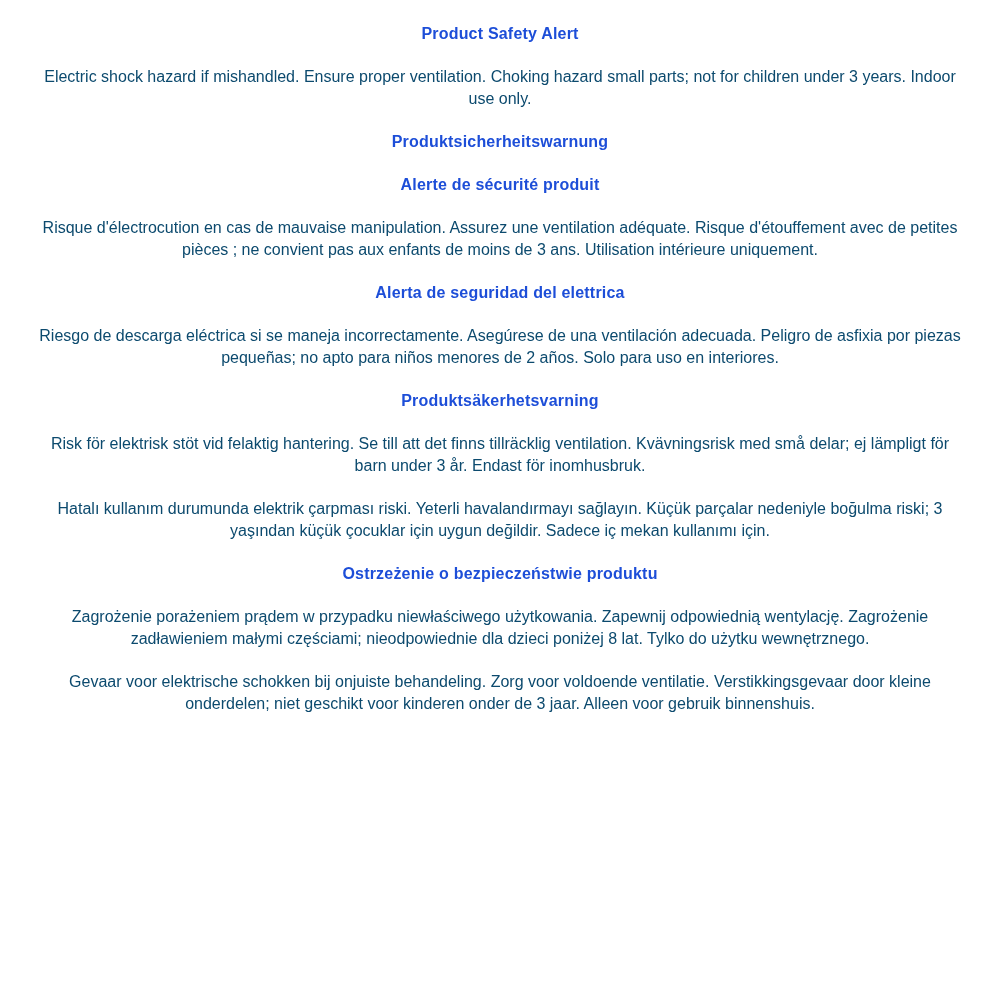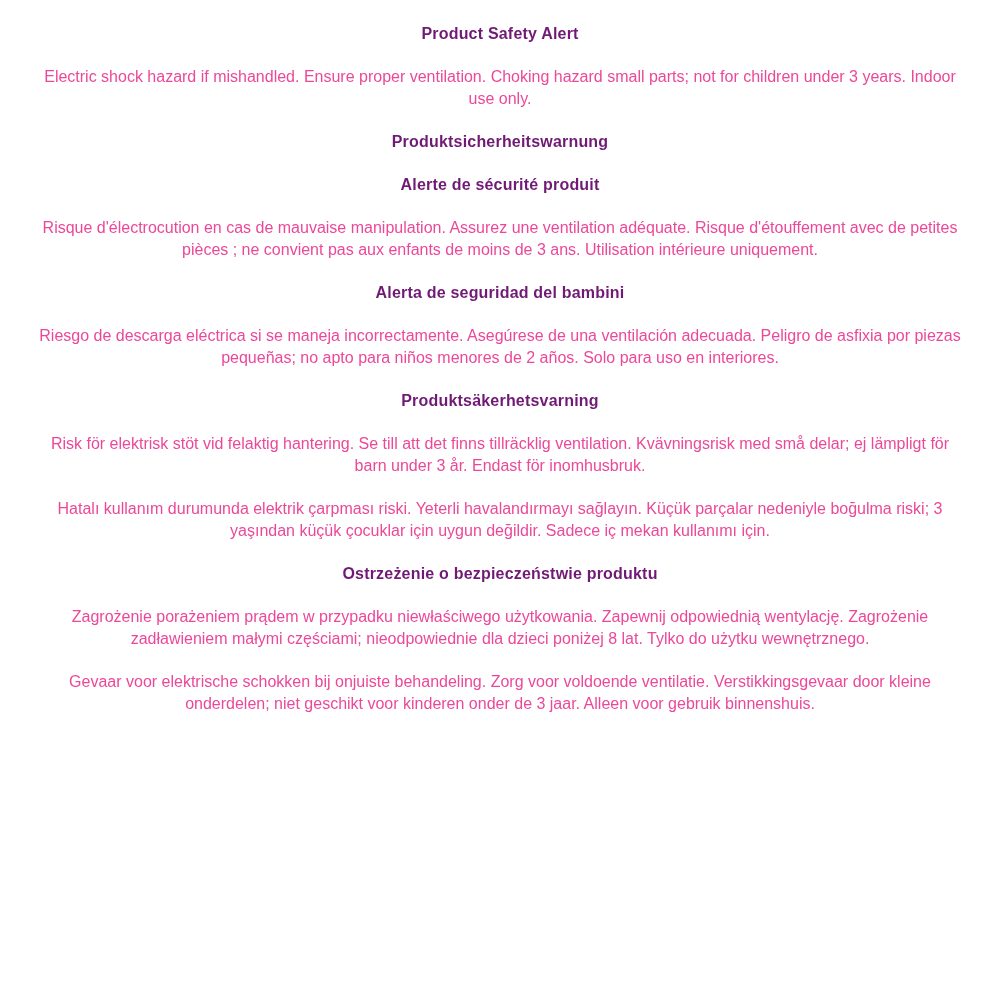--- a/index.html
+++ b/index.html
@@ -14,29 +14,29 @@
     box-sizing: border-box;
     padding: 23px 33px 10px;
     background: #ffffff;
     font-family: "Liberation Sans", sans-serif;
     text-align: center;
   }
   .section h2 {
     font-size: 16px;
     line-height: 22px;
     font-weight: 700;
-    color: #701a75;
+    color: #1d4ed8;
     margin: 0 0 21px;
     letter-spacing: 0.2px;
   }
   .section p {
     font-size: 16px;
     line-height: 22px;
     font-weight: 400;
-    color: #ec4899;
+    color: #0c4a6e;
     margin: 0 0 21px;
   }
 </style>
 </head>
 <body>
 
 <div class="page">
 
   <div class="section">
     <h2>Product Safety Alert</h2>
@@ -46,21 +46,21 @@
   <div class="section">
     <h2>Produktsicherheitswarnung</h2>
   </div>
 
   <div class="section">
     <h2>Alerte de sécurité produit</h2>
     <p>Risque d'électrocution en cas de mauvaise manipulation. Assurez une ventilation adéquate. Risque d'étouffement avec de petites pièces ; ne convient pas aux enfants de moins de 3 ans. Utilisation intérieure uniquement.</p>
   </div>
 
   <div class="section">
-    <h2>Alerta de seguridad del bambini</h2>
+    <h2>Alerta de seguridad del elettrica</h2>
     <p>Riesgo de descarga eléctrica si se maneja incorrectamente. Asegúrese de una ventilación adecuada. Peligro de asfixia por piezas pequeñas; no apto para niños menores de 2 años. Solo para uso en interiores.</p>
   </div>
 
 
   <div class="section">
     <h2>Produktsäkerhetsvarning</h2>
     <p>Risk för elektrisk stöt vid felaktig hantering. Se till att det finns tillräcklig ventilation. Kvävningsrisk med små delar; ej lämpligt för barn under 3 år. Endast för inomhusbruk.</p>
   </div>
 
   <div class="section">

